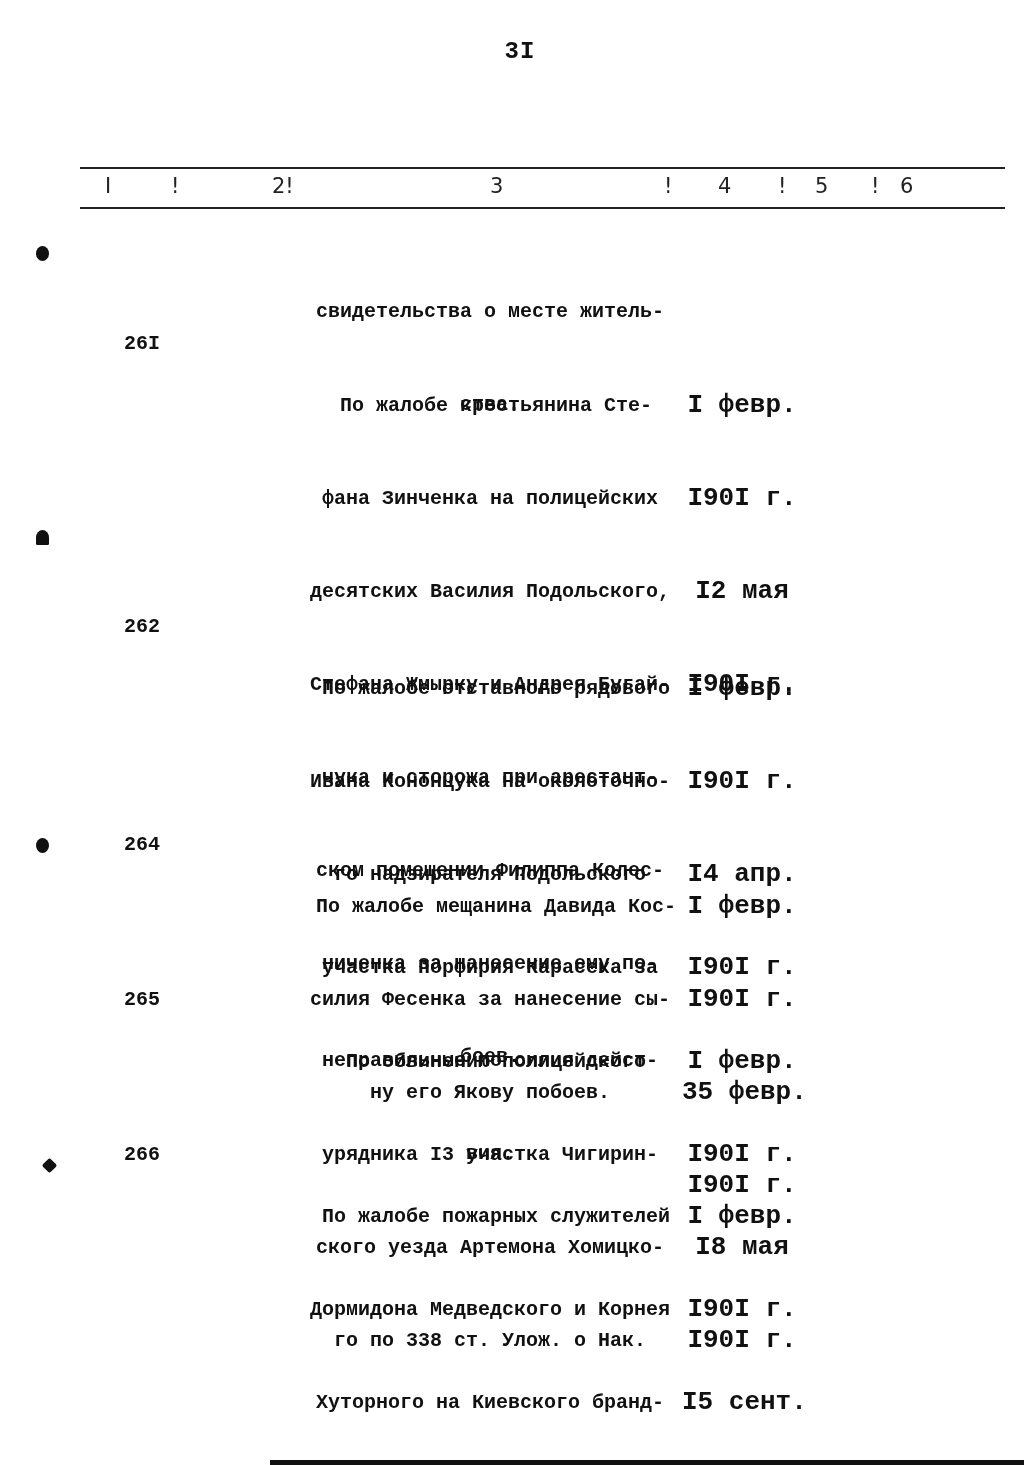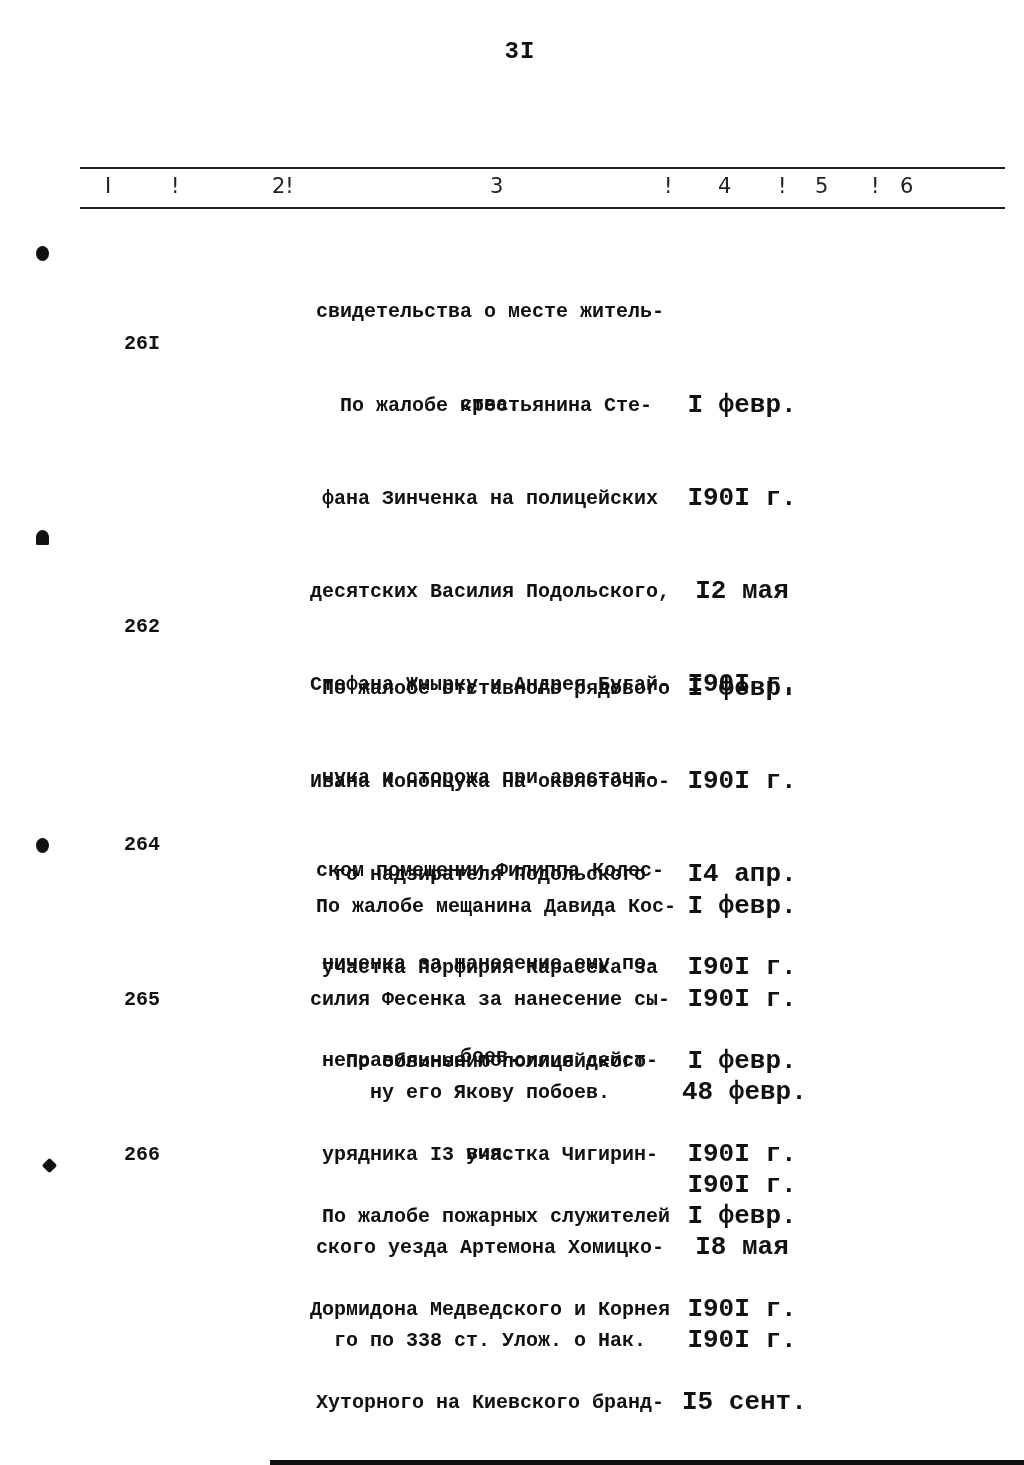--- a/index.html
+++ b/index.html
@@ -110,21 +110,21 @@
 <div class="row" style="top:829px">
   <div class="num">264</div>
   <div class="desc">
     <span class="line"> По жалобе мещанина Давида Кос-</span>
     <span class="line">силия Фесенка за нанесение сы-</span>
     <span class="line">ну его Якову побоев.</span>
   </div>
   <div class="dates">
     <span class="line">I февр.</span>
     <span class="line">I90I г.</span>
-    <span class="line">48 февр.</span>
+    <span class="line">35 февр.</span>
     <span class="line">I90I г.</span>
   </div>
 </div>
 
 <div class="row" style="top:984px">
   <div class="num">265</div>
   <div class="desc">
     <span class="line"> По обвинению полицейского</span>
     <span class="line">урядника I3 участка Чигирин-</span>
     <span class="line">ского уезда Артемона Хомицко-</span>

